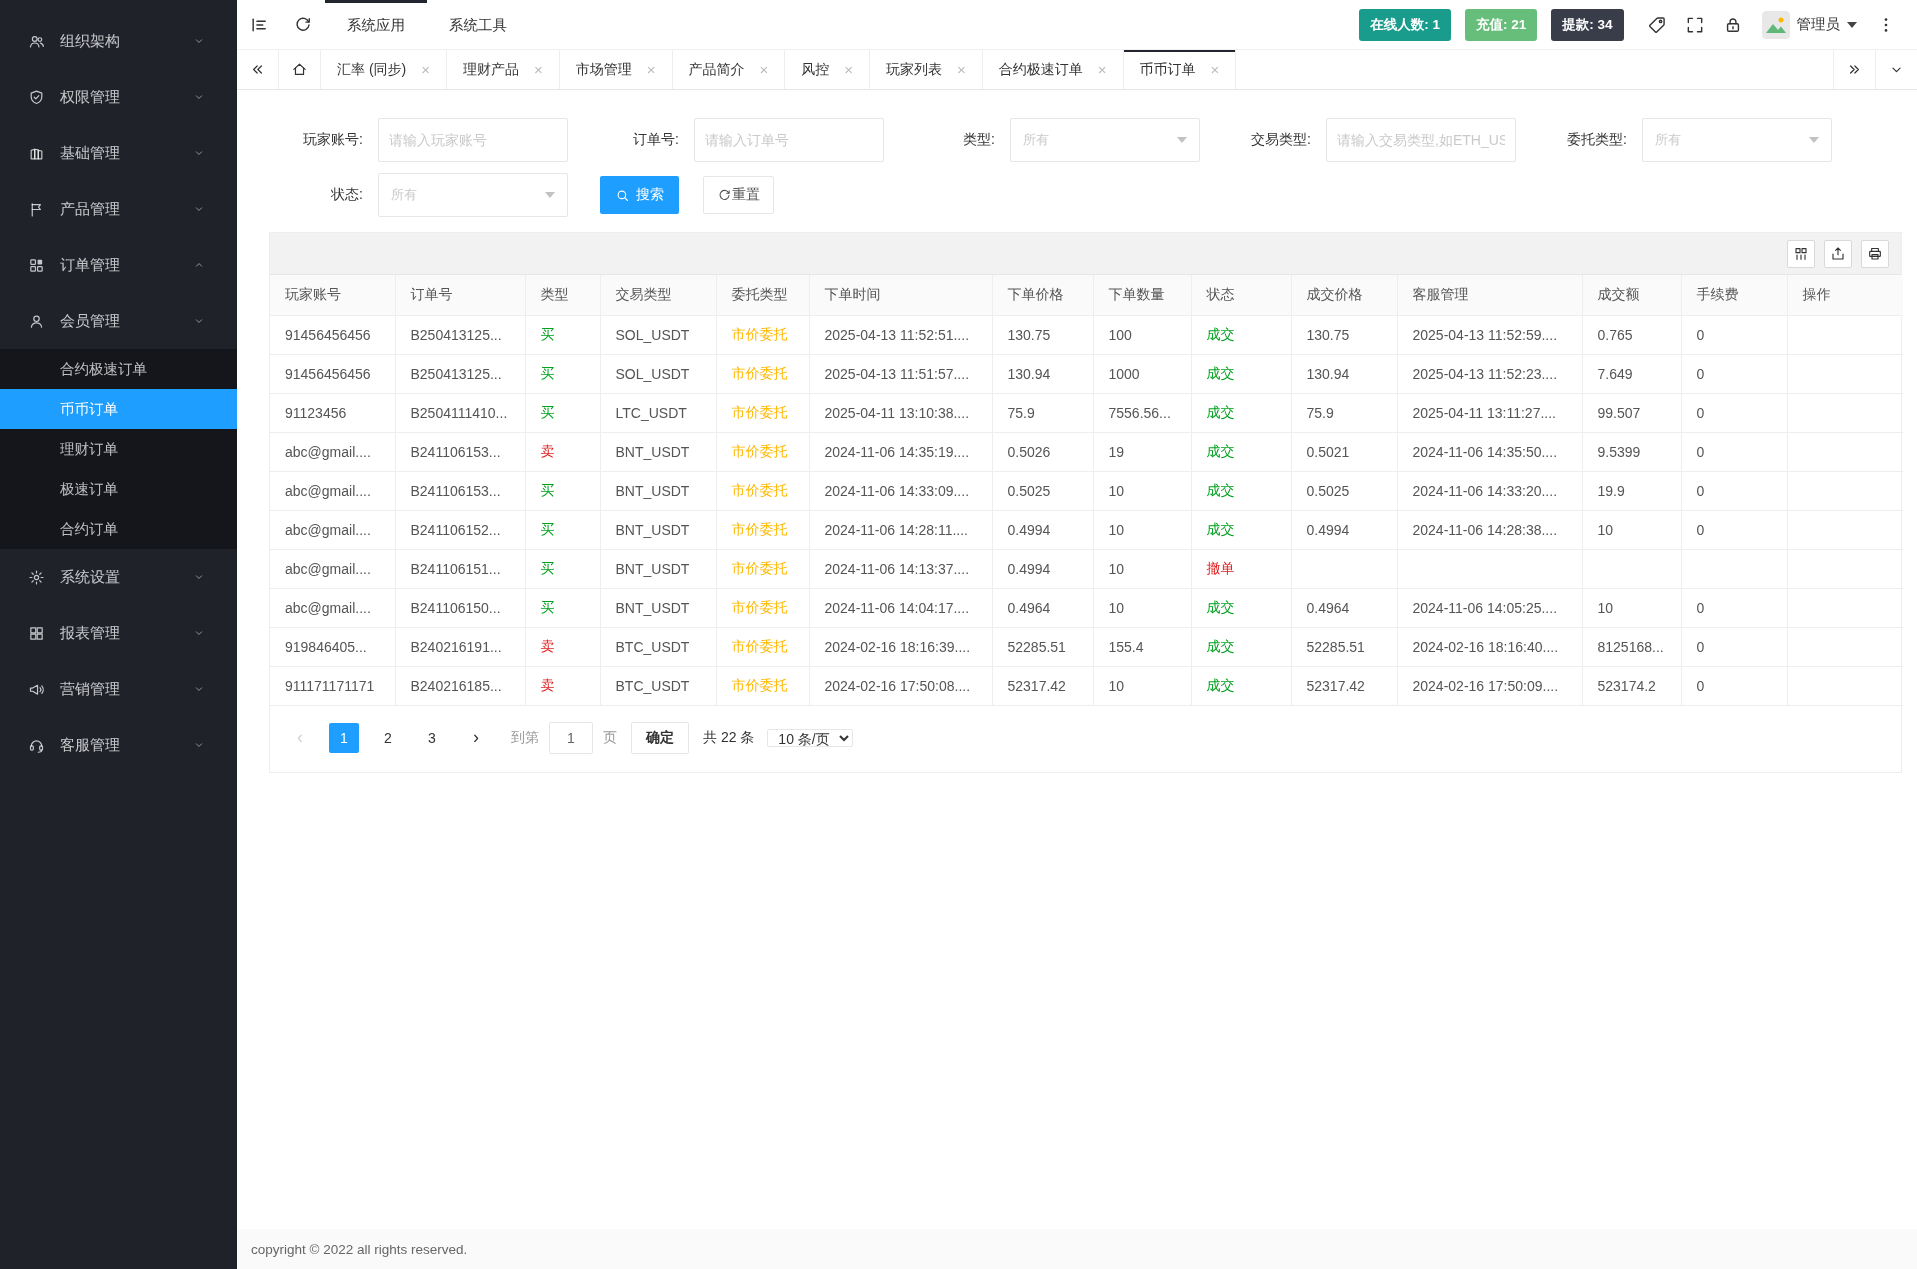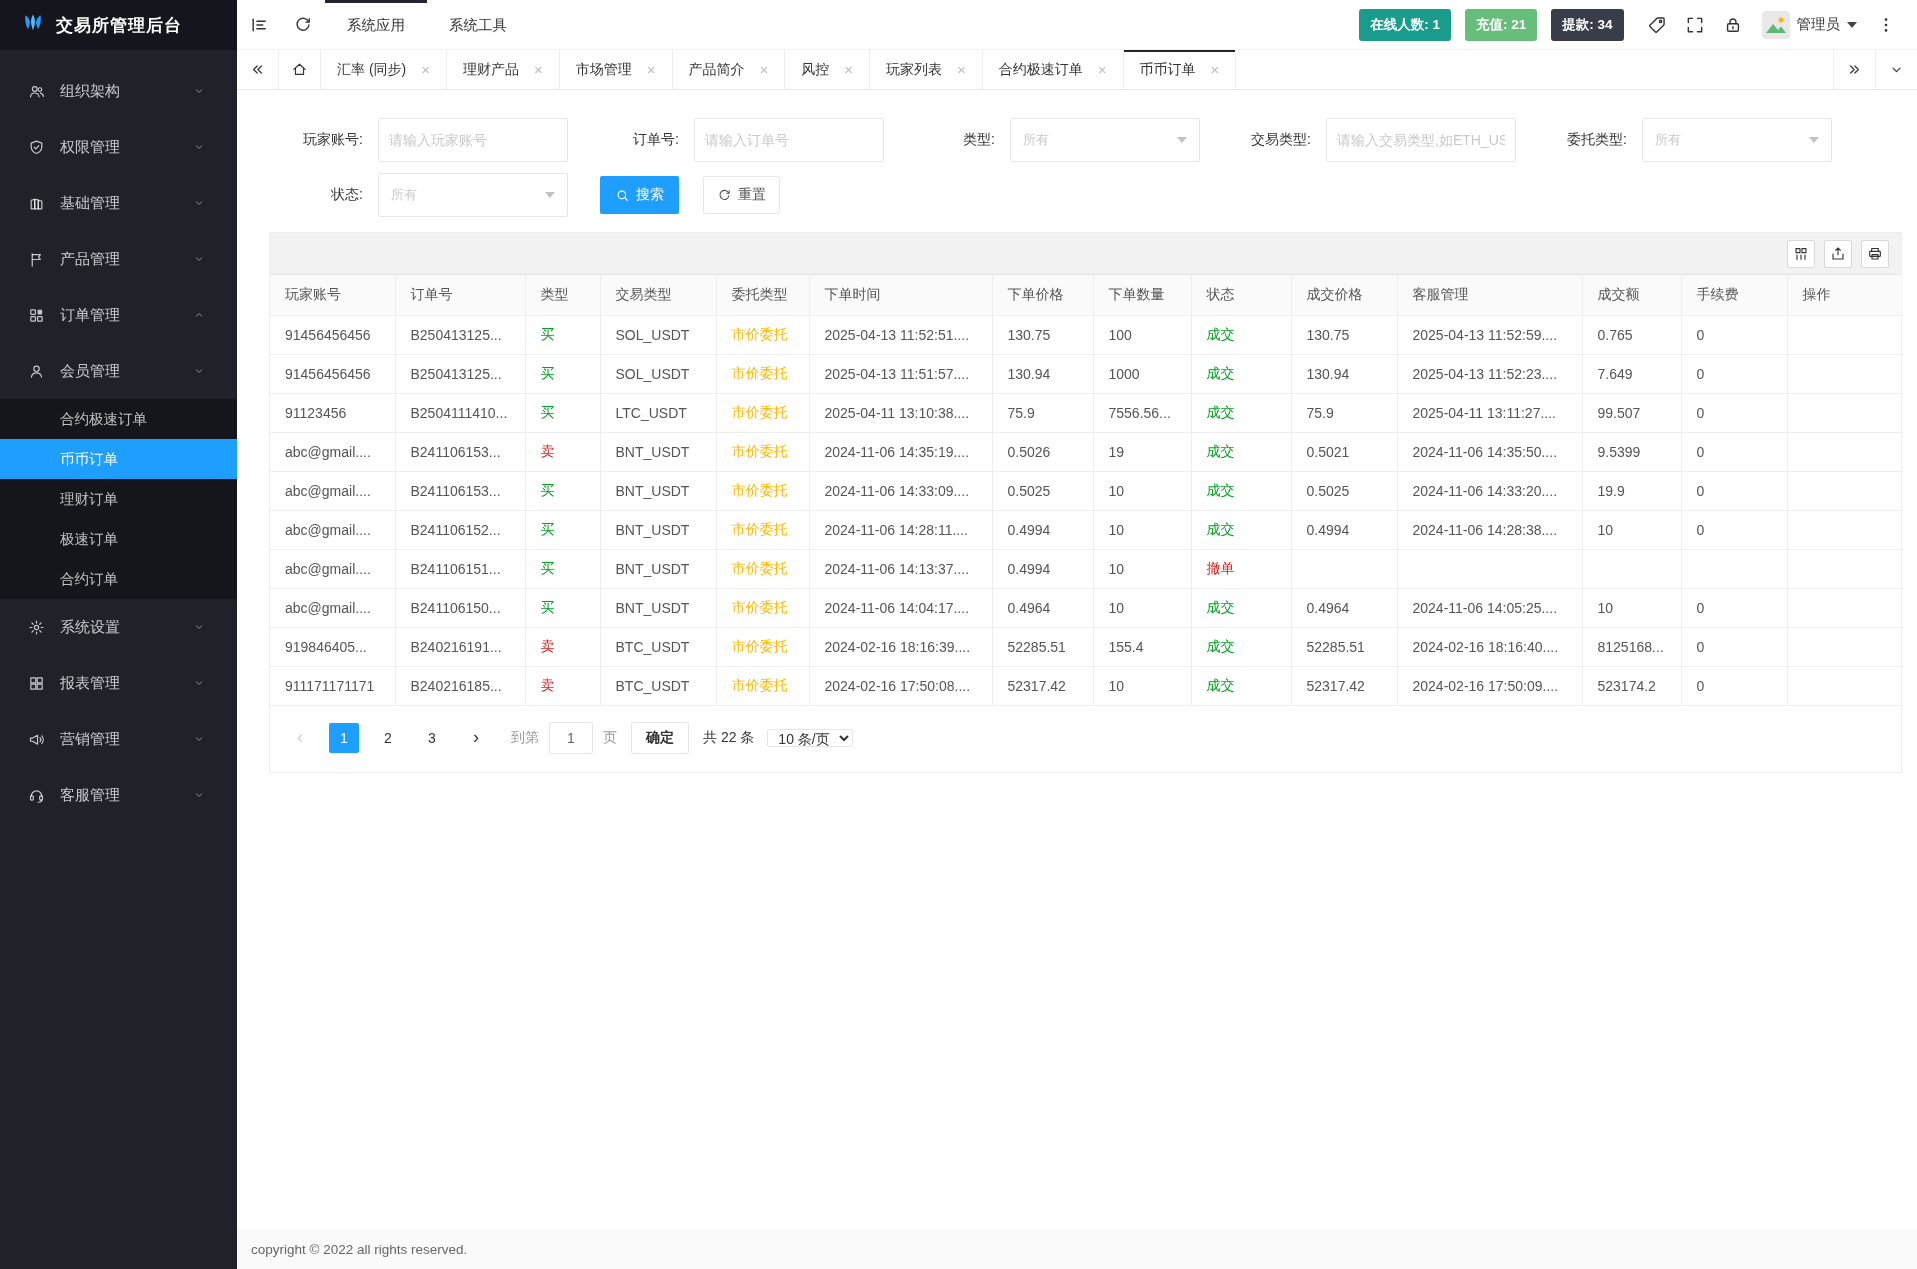--- a/index.html
+++ b/index.html
@@ -73,21 +73,21 @@
   .fgroup label { flex:1; text-align:right; padding-right:15px; font-size:14px; color:#333; white-space:nowrap; }
   .fctl { width:190px; height:44px; border:1px solid #e6e6e6; border-radius:2px; background:#fff; flex-shrink:0; }
   input.fctl { padding:0 10px; font-size:14px; color:#333; outline:none; }
   input.fctl::placeholder { color:#C9C9C9; }
   .fselect { display:flex; align-items:center; justify-content:space-between; padding:0 12px;
              color:#C9C9C9; font-size:13px; cursor:pointer; }
   .sel-tri { width:0; height:0; border-left:5px solid transparent; border-right:5px solid transparent; border-top:6px solid #C2C2C2; }
   .btn-search { margin-left:32px; height:38px; padding:0 15px; background:#1E9FFF; color:#fff; border:none;
                 border-radius:2px; font-size:14px; display:flex; align-items:center; gap:6px; cursor:pointer; }
   .btn-reset { margin-left:24px; height:38px; padding:0 13px; background:#fff; border:1px solid #e6e6e6;
-               border-radius:2px; font-size:14px; color:#555; display:flex; align-items:center; gap:6px; cursor:pointer; }
+               border-radius:2px; font-size:14px; color:#555; display:flex; align-items:center; cursor:pointer; }
   .btn-ic { width:15px; height:15px; }
 
   
   .table-card { margin:15px 15px 0 32px; border:1px solid #eee; }
   .t-toolbar { height:42px; background:#f2f2f2; border-bottom:1px solid #e6e6e6; display:flex;
                align-items:center; justify-content:flex-end; padding-right:12px; gap:9px; }
   .tool-btn { width:28px; height:28px; background:#fff; border:1px solid #d9d9d9; border-radius:2px;
               display:flex; align-items:center; justify-content:center; color:#555; cursor:pointer; padding:5px; }
   table { width:100%; border-collapse:collapse; table-layout:fixed; font-size:14px; }
   th, td { height:39px; padding:0 8px 0 15px; text-align:left; font-weight:normal; color:#555;
@@ -119,30 +119,20 @@
   
   .footer { height:40px; flex-shrink:0; background:#FAFAFB; display:flex; align-items:center;
             padding-left:14px; color:#666; font-size:13.5px; }
 </style>
 </head>
 <body>
 
 <div class="app">
 
   <aside class="sidebar">
-    <div class="logo">
-      <span class="logo-icon">
-        <svg viewBox="0 0 24 24">
-          <path d="M5 3c2.5 1.5 4 4 4.3 7L7.5 16C5.2 12.8 4.3 7.5 5 3z" fill="#1E9FFF" stroke="none"></path>
-          <path d="M12 2.2c1.6 2.8 2.2 6 1.6 9.3L12 17l-1.6-5.5c-.6-3.3 0-6.5 1.6-9.3z" fill="#54B9FF" stroke="none"></path>
-          <path d="M19 3c.7 4.5-.2 9.8-2.5 13l-1.8-6C15 7 16.5 4.5 19 3z" fill="#1E9FFF" stroke="none"></path>
-        </svg>
-      </span>
-      <span class="logo-text">交易所管理后台</span>
-    </div>
     <nav class="side-menu">
         <div class="side-item">
           <span class="icon">
             <svg viewBox="0 0 24 24">
               <circle cx="9.5" cy="8.5" r="3.3"></circle>
               <path d="M3.5 19.5c.5-3.4 2.9-5.4 6-5.4s5.5 2 6 5.4"></path>
               <circle cx="16.8" cy="9.3" r="2.6"></circle>
               <path d="M17.5 14.3c2.3.4 3.8 2 4.2 4.7"></path>
             </svg>
           </span>

